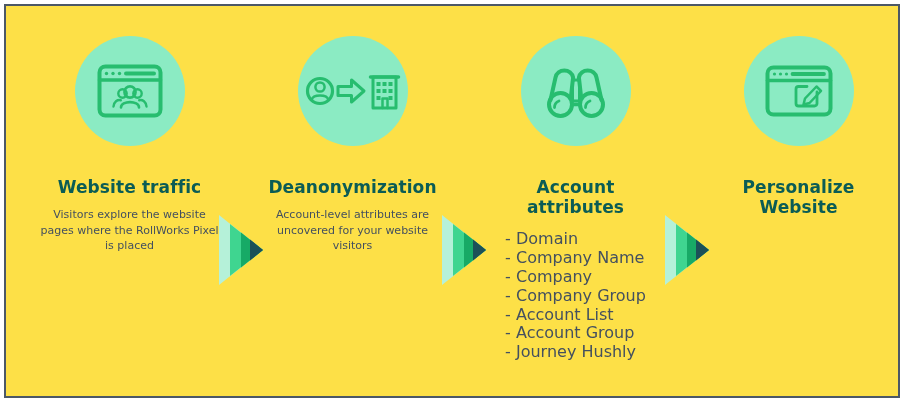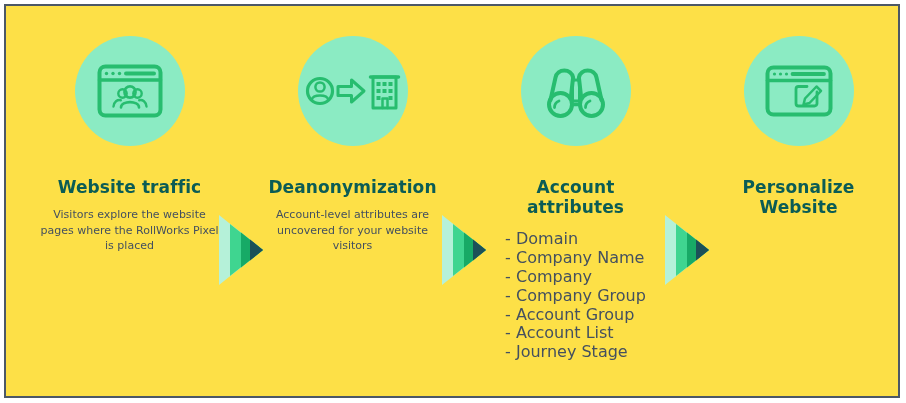--- a/index.html
+++ b/index.html
@@ -130,23 +130,23 @@
           <path d="M11.5,45.5 a7,7 0 0 1 4.5,-6.5" stroke-width="2.8"></path>
           <path d="M42.5,45.5 a7,7 0 0 1 4.5,-6.5" stroke-width="2.8"></path>
         </svg>
       </div>
       <h3 class="title">Account attributes</h3>
       <div class="attr-list">
         <span>- Domain</span>
         <span>- Company Name</span>
         <span>- Company</span>
         <span>- Company Group</span>
+        <span>- Account List</span>
         <span>- Account Group</span>
-        <span>- Account List</span>
-        <span>- Journey Stage</span>
+        <span>- Journey Hushly</span>
       </div>
     </div>
 
     <svg class="arrow" viewBox="0 0 44 70">
       <polygon class="a1" points="0,0 44,35 0,70"></polygon>
       <polygon class="a2" points="11,9 44,35 11,61"></polygon>
       <polygon class="a3" points="22,17.5 44,35 22,52.5"></polygon>
       <polygon class="a4" points="31,24.5 44,35 31,45.5"></polygon>
     </svg>
 

